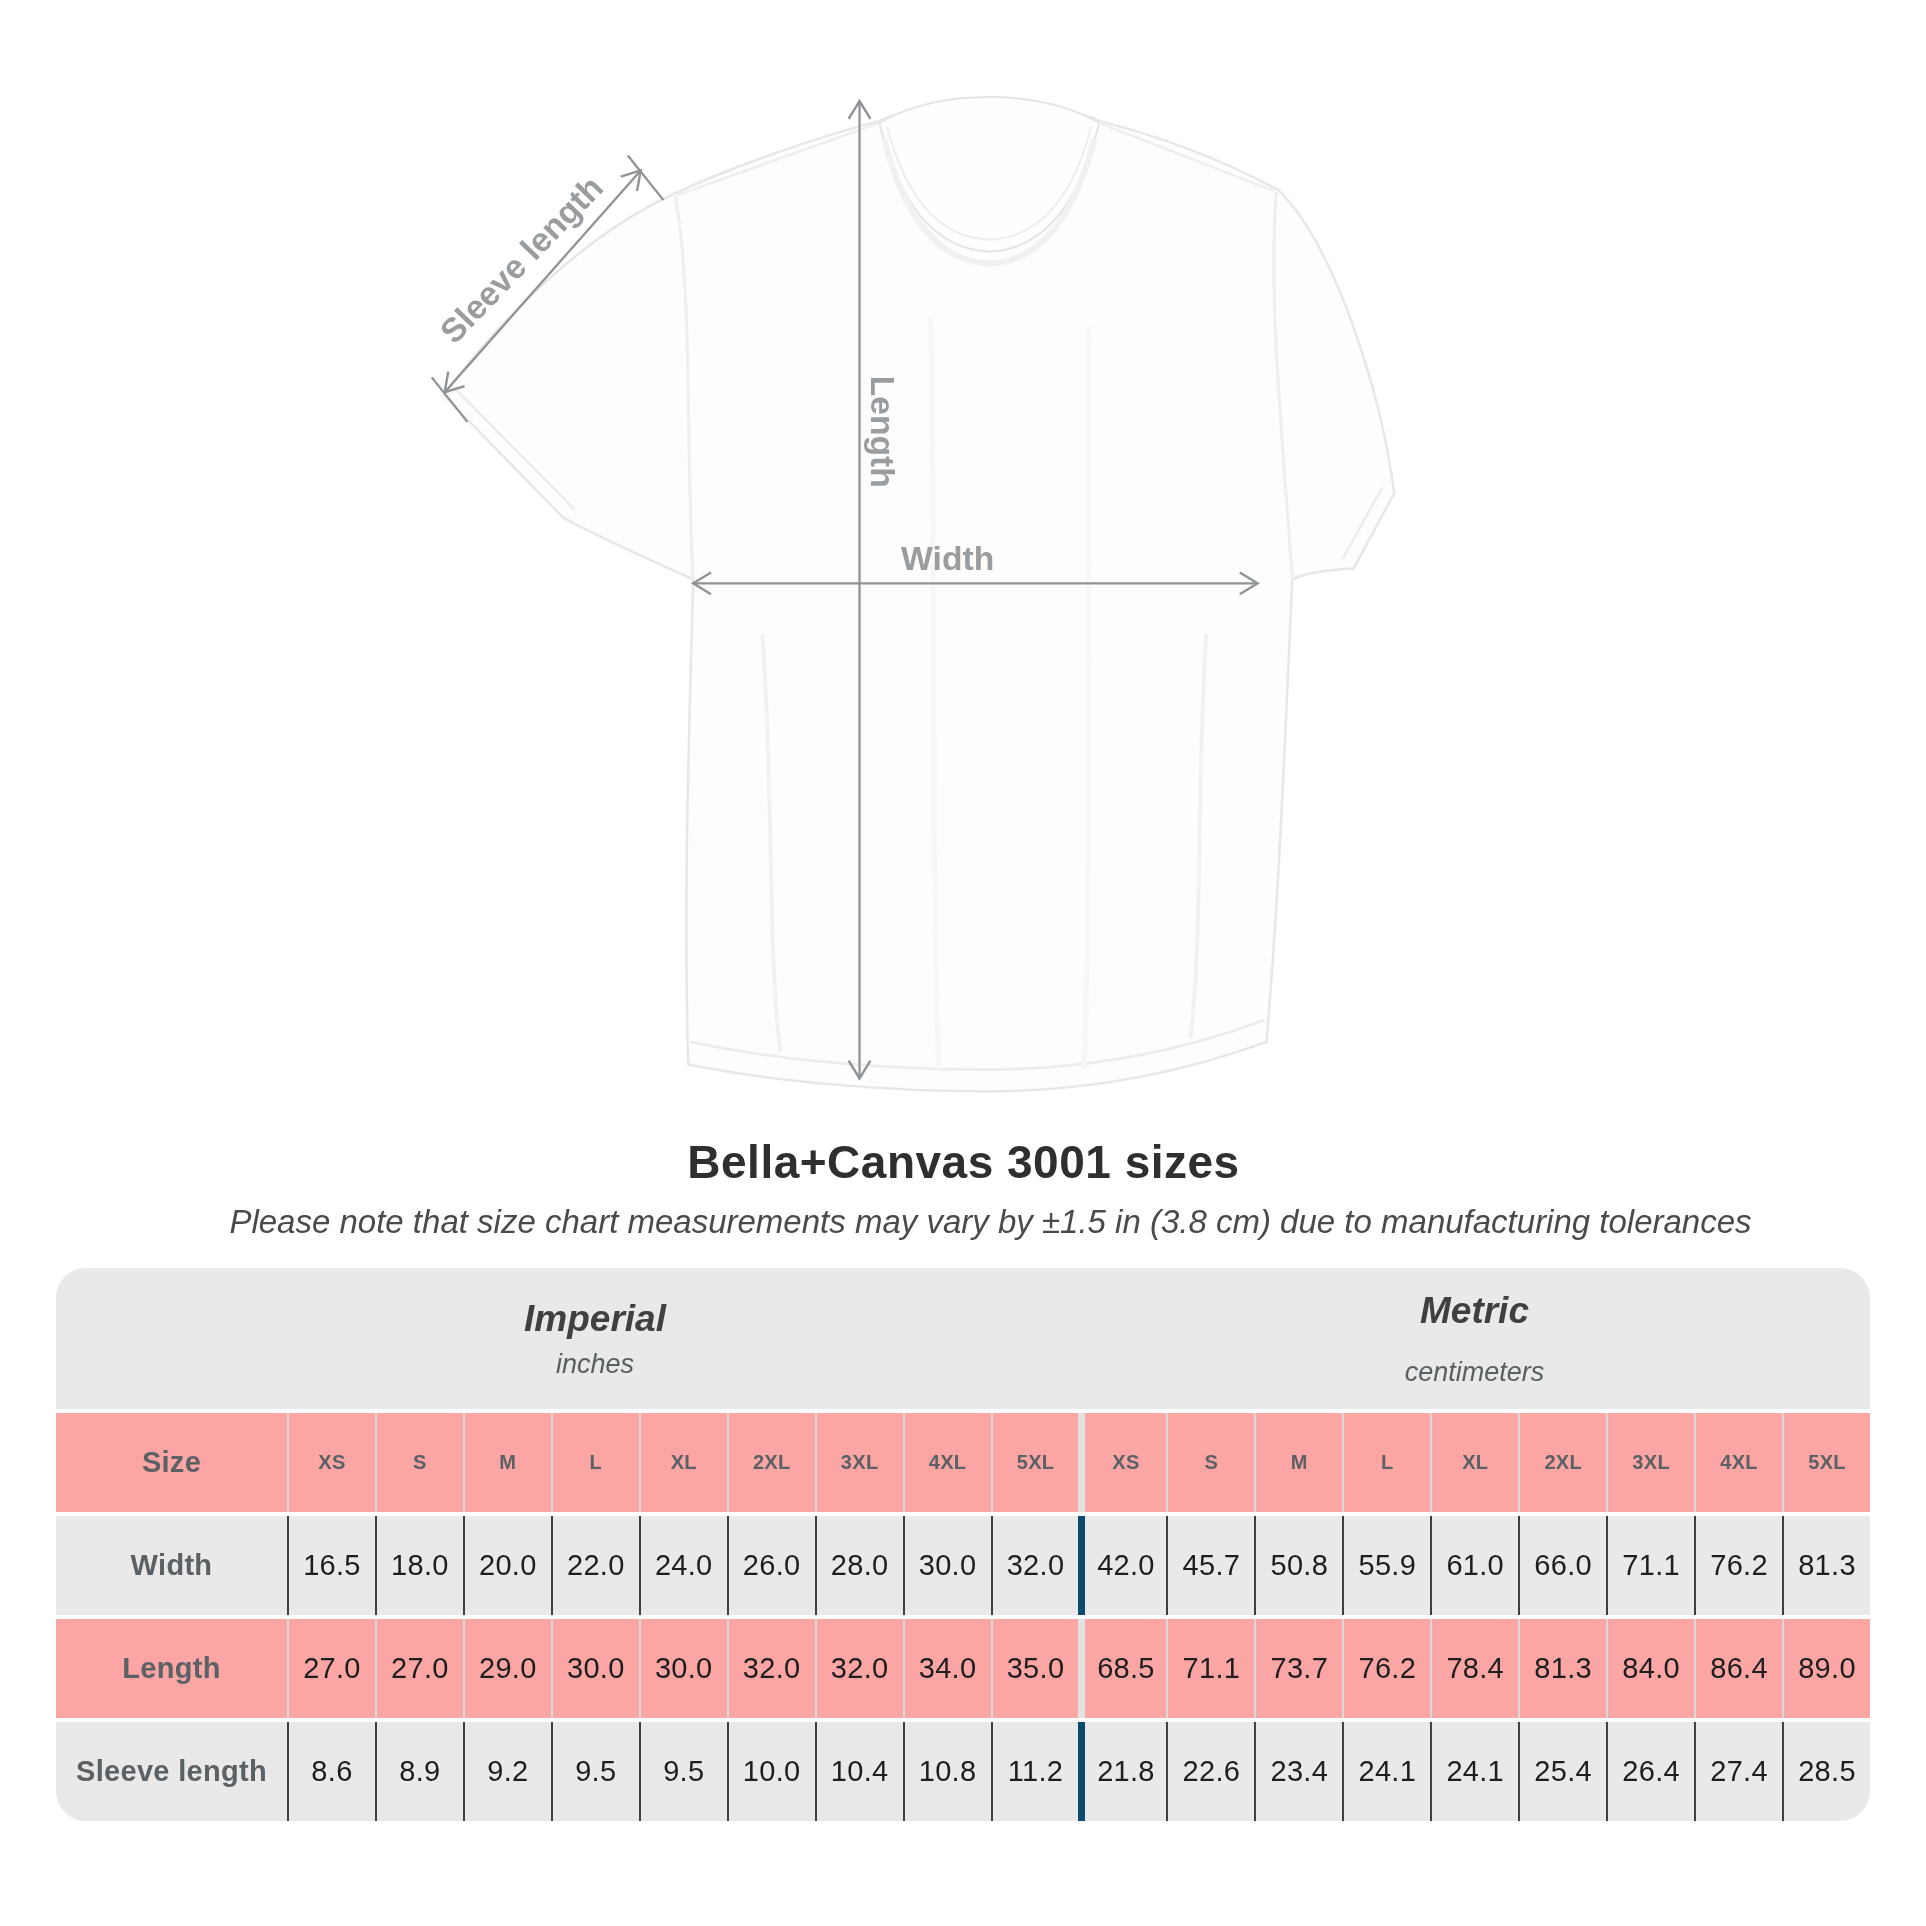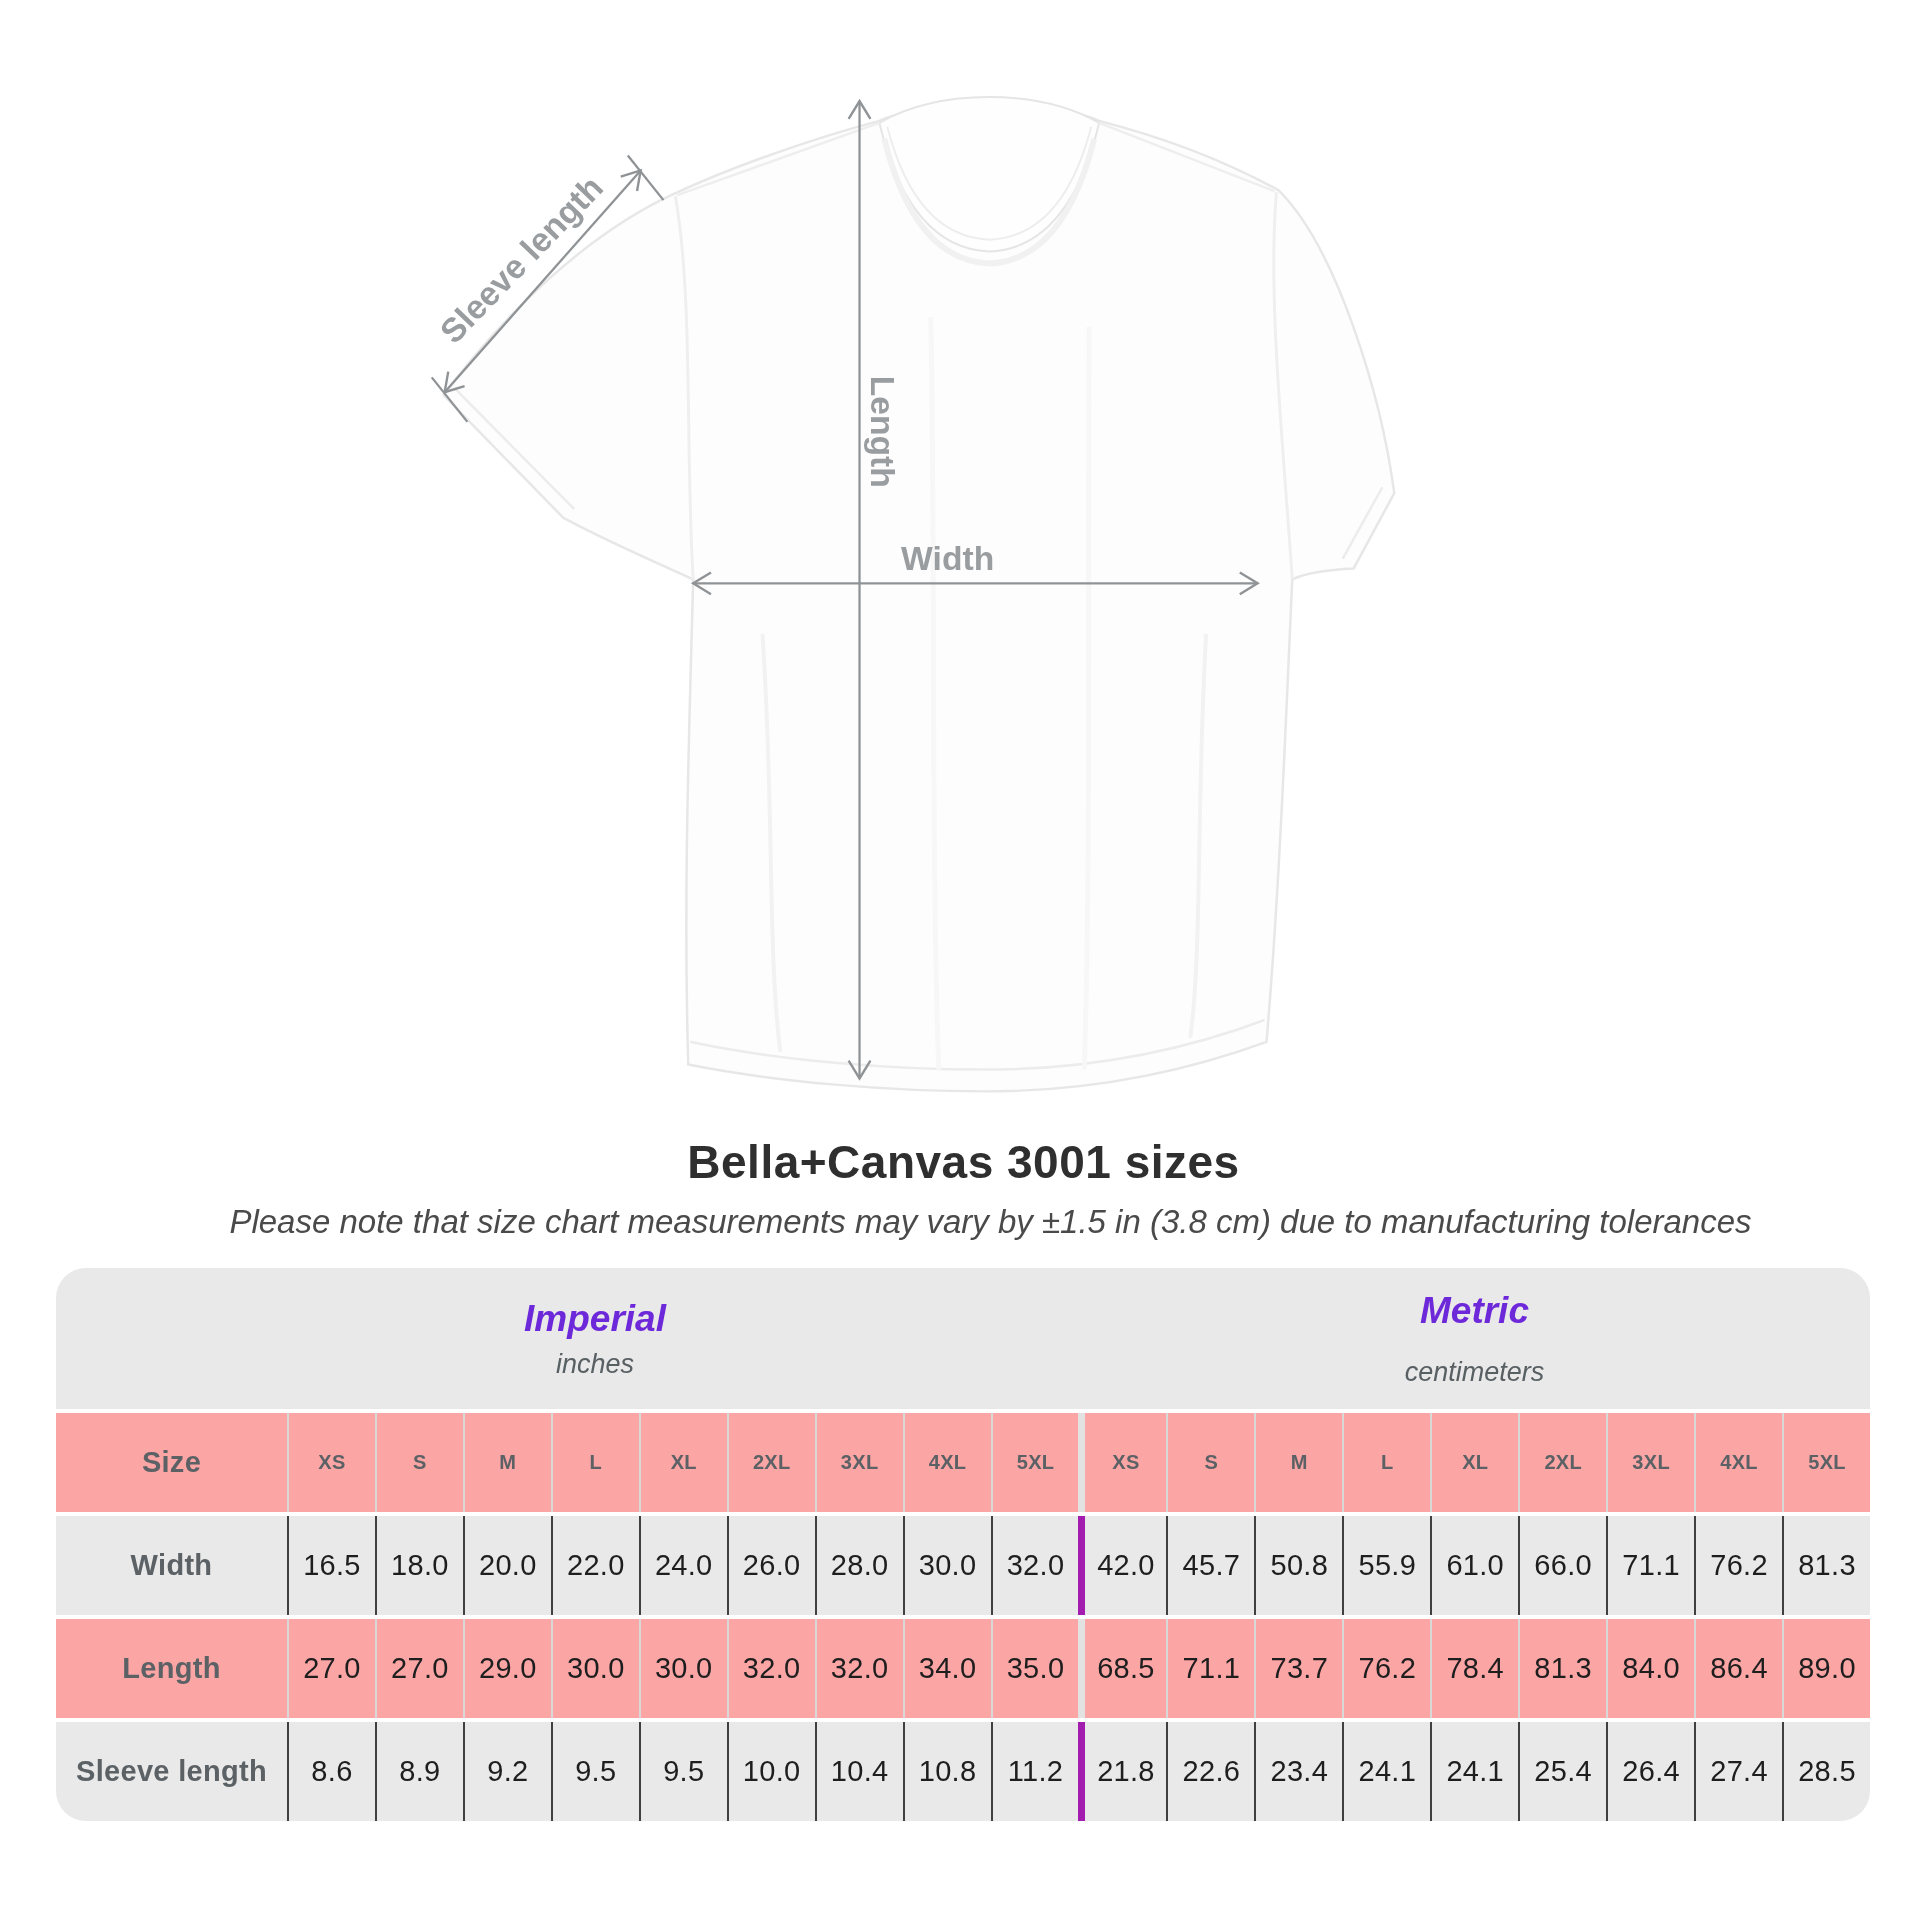--- a/index.html
+++ b/index.html
@@ -23,37 +23,37 @@
 
   
   .size-table {
     position:absolute; left:56px; top:1268px; width:1814px;
     border-radius:30px; overflow:hidden;
   }
   .table-header { display:flex; height:141px; background:#e9e9e9; }
   .th { display:flex; flex-direction:column; align-items:center; justify-content:center; }
   .th-left  { width:1023px; padding-left:55px; box-sizing:border-box; }
   .th-right { flex:1;gap:16px; }
-  .group-title { font-size:37px; font-weight:700; font-style:italic; color:#6d28d9; line-height:1;text-align:center; }
+  .group-title { font-size:37px; font-weight:700; font-style:italic; color:#404040; line-height:1;text-align:center; }
   .group-sub   { font-size:27px; font-style:italic; color:#596064; line-height:1; margin-top:14px; }
 
   .t-row {
     display:grid; grid-template-columns:231px repeat(18, 1fr);
     height:99px; margin-top:4px;
   }
   .white { background:#fca5a5; }
   .gray  { background:#e9e9e9; }
   .cell {
     display:flex; align-items:center; justify-content:center;
     font-size:29px; color:#1e1e1e; letter-spacing:0.3px; overflow:hidden;
   }
   .white .cell + .cell { border-left:2px solid #d8d8d8; }
   .gray  .cell + .cell { border-left:2px solid #404040; }
   .white .cell.gstart  { border-left:7px solid #e2e2e2; }
-  .gray  .cell.gstart  { border-left:7px solid #a21caf; }
+  .gray  .cell.gstart  { border-left:7px solid #0c4a6e; }
   .lbl { font-weight:700; color:#5b6165; }
   .sz  { font-weight:700; color:#5b6165; font-size:20px; }
 
   .dim-text { font-weight:700; font-size:34px; fill:#999da0; }
 </style>
 </head>
 <body>
 
 <div class="canvas">
 

